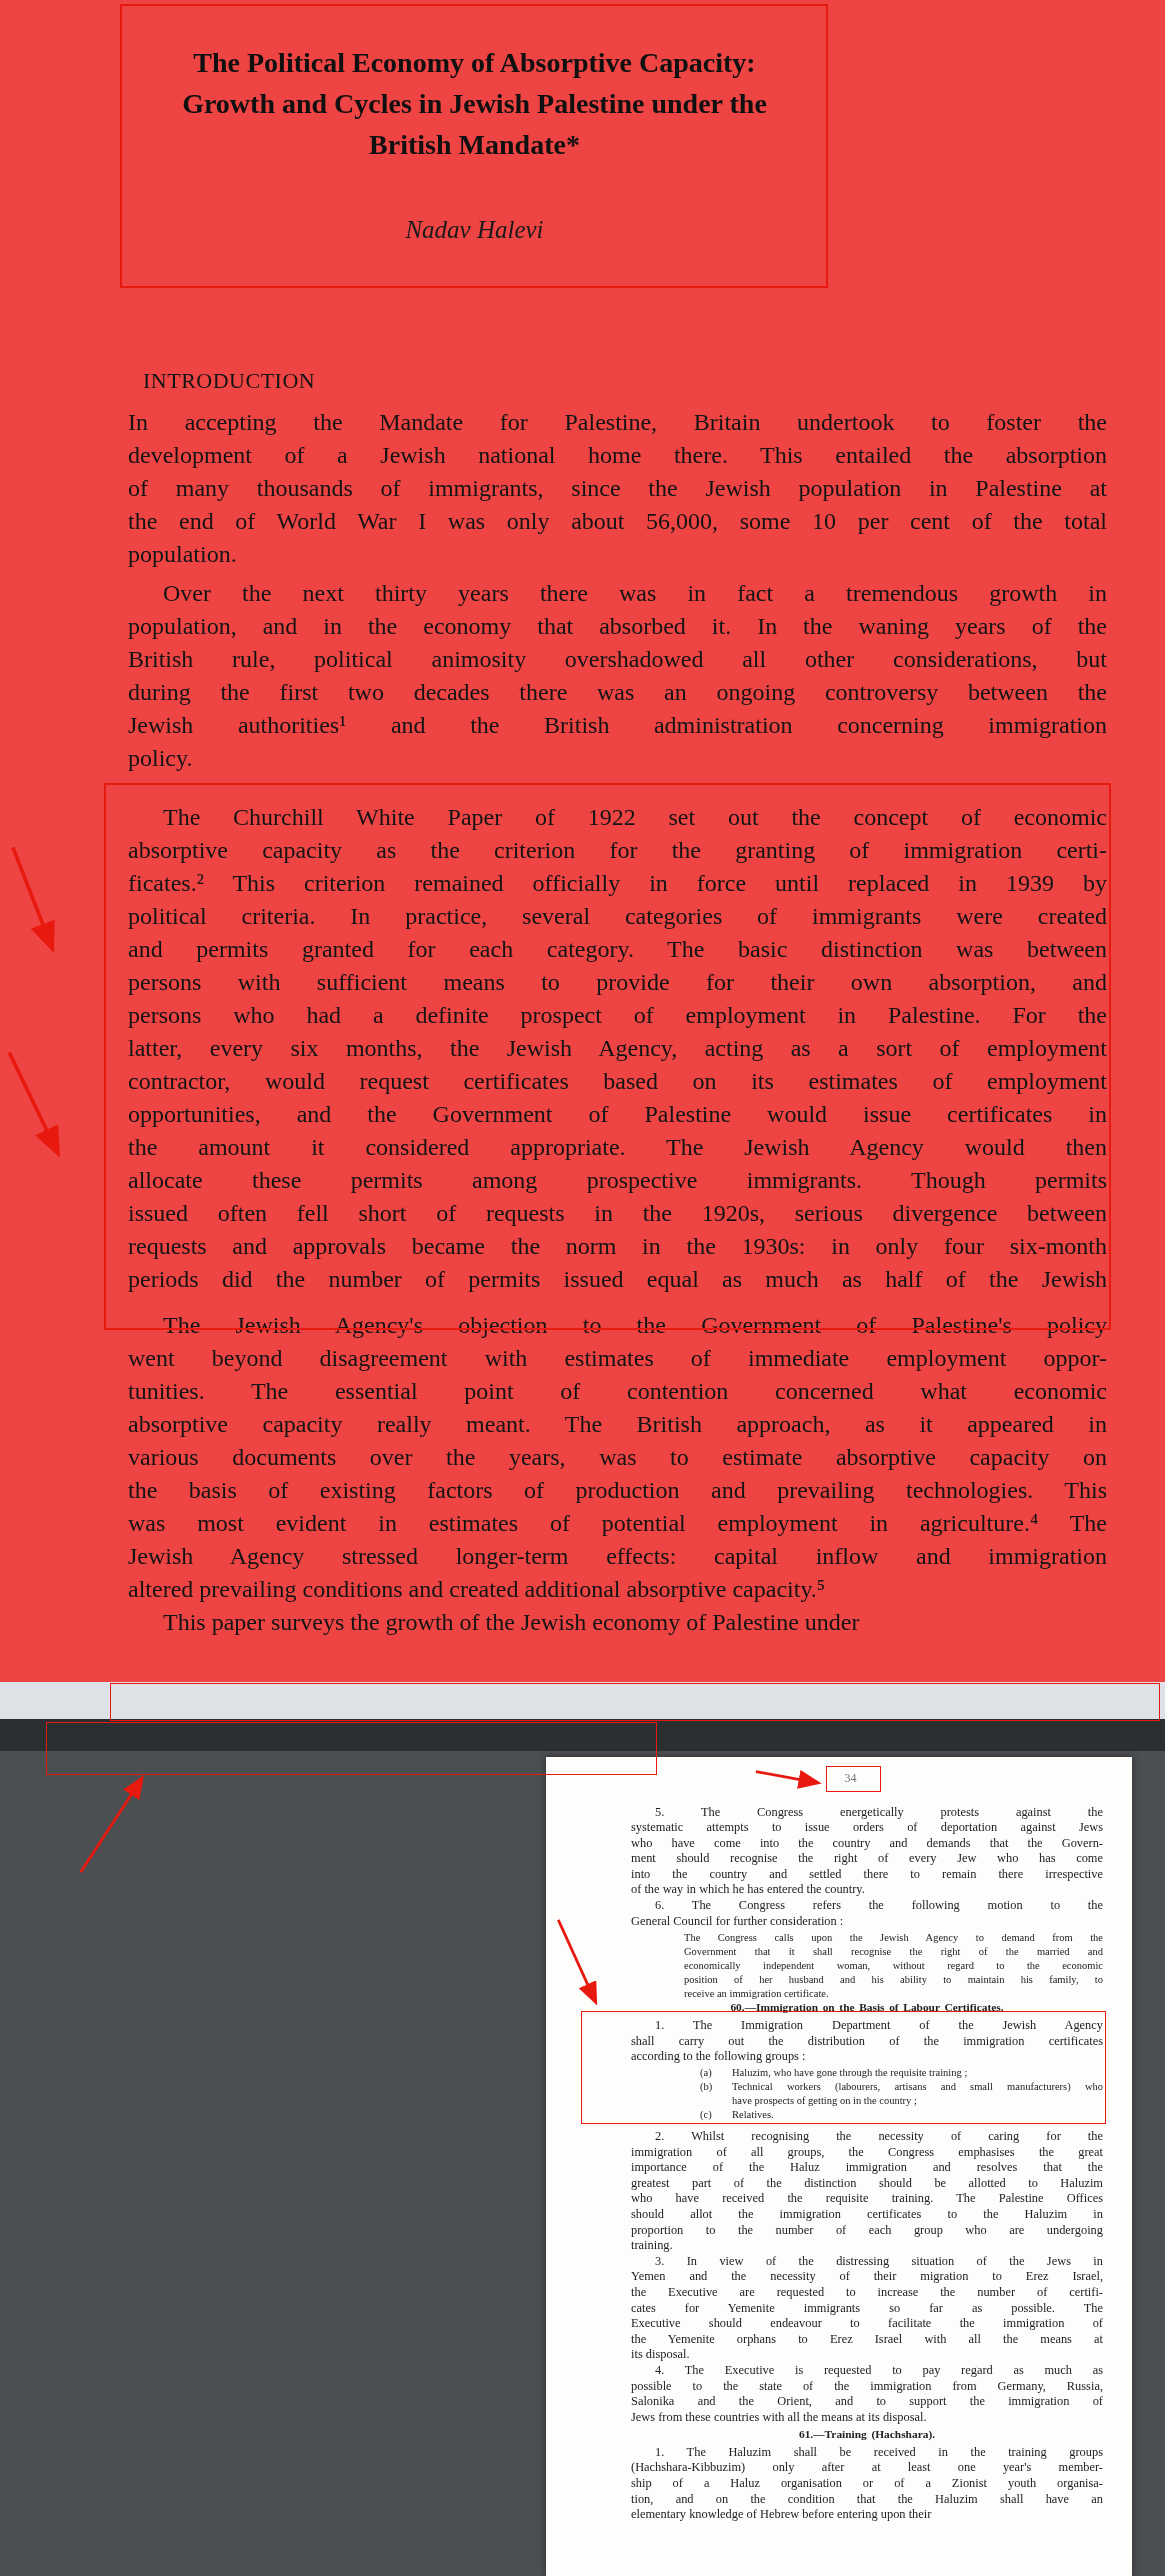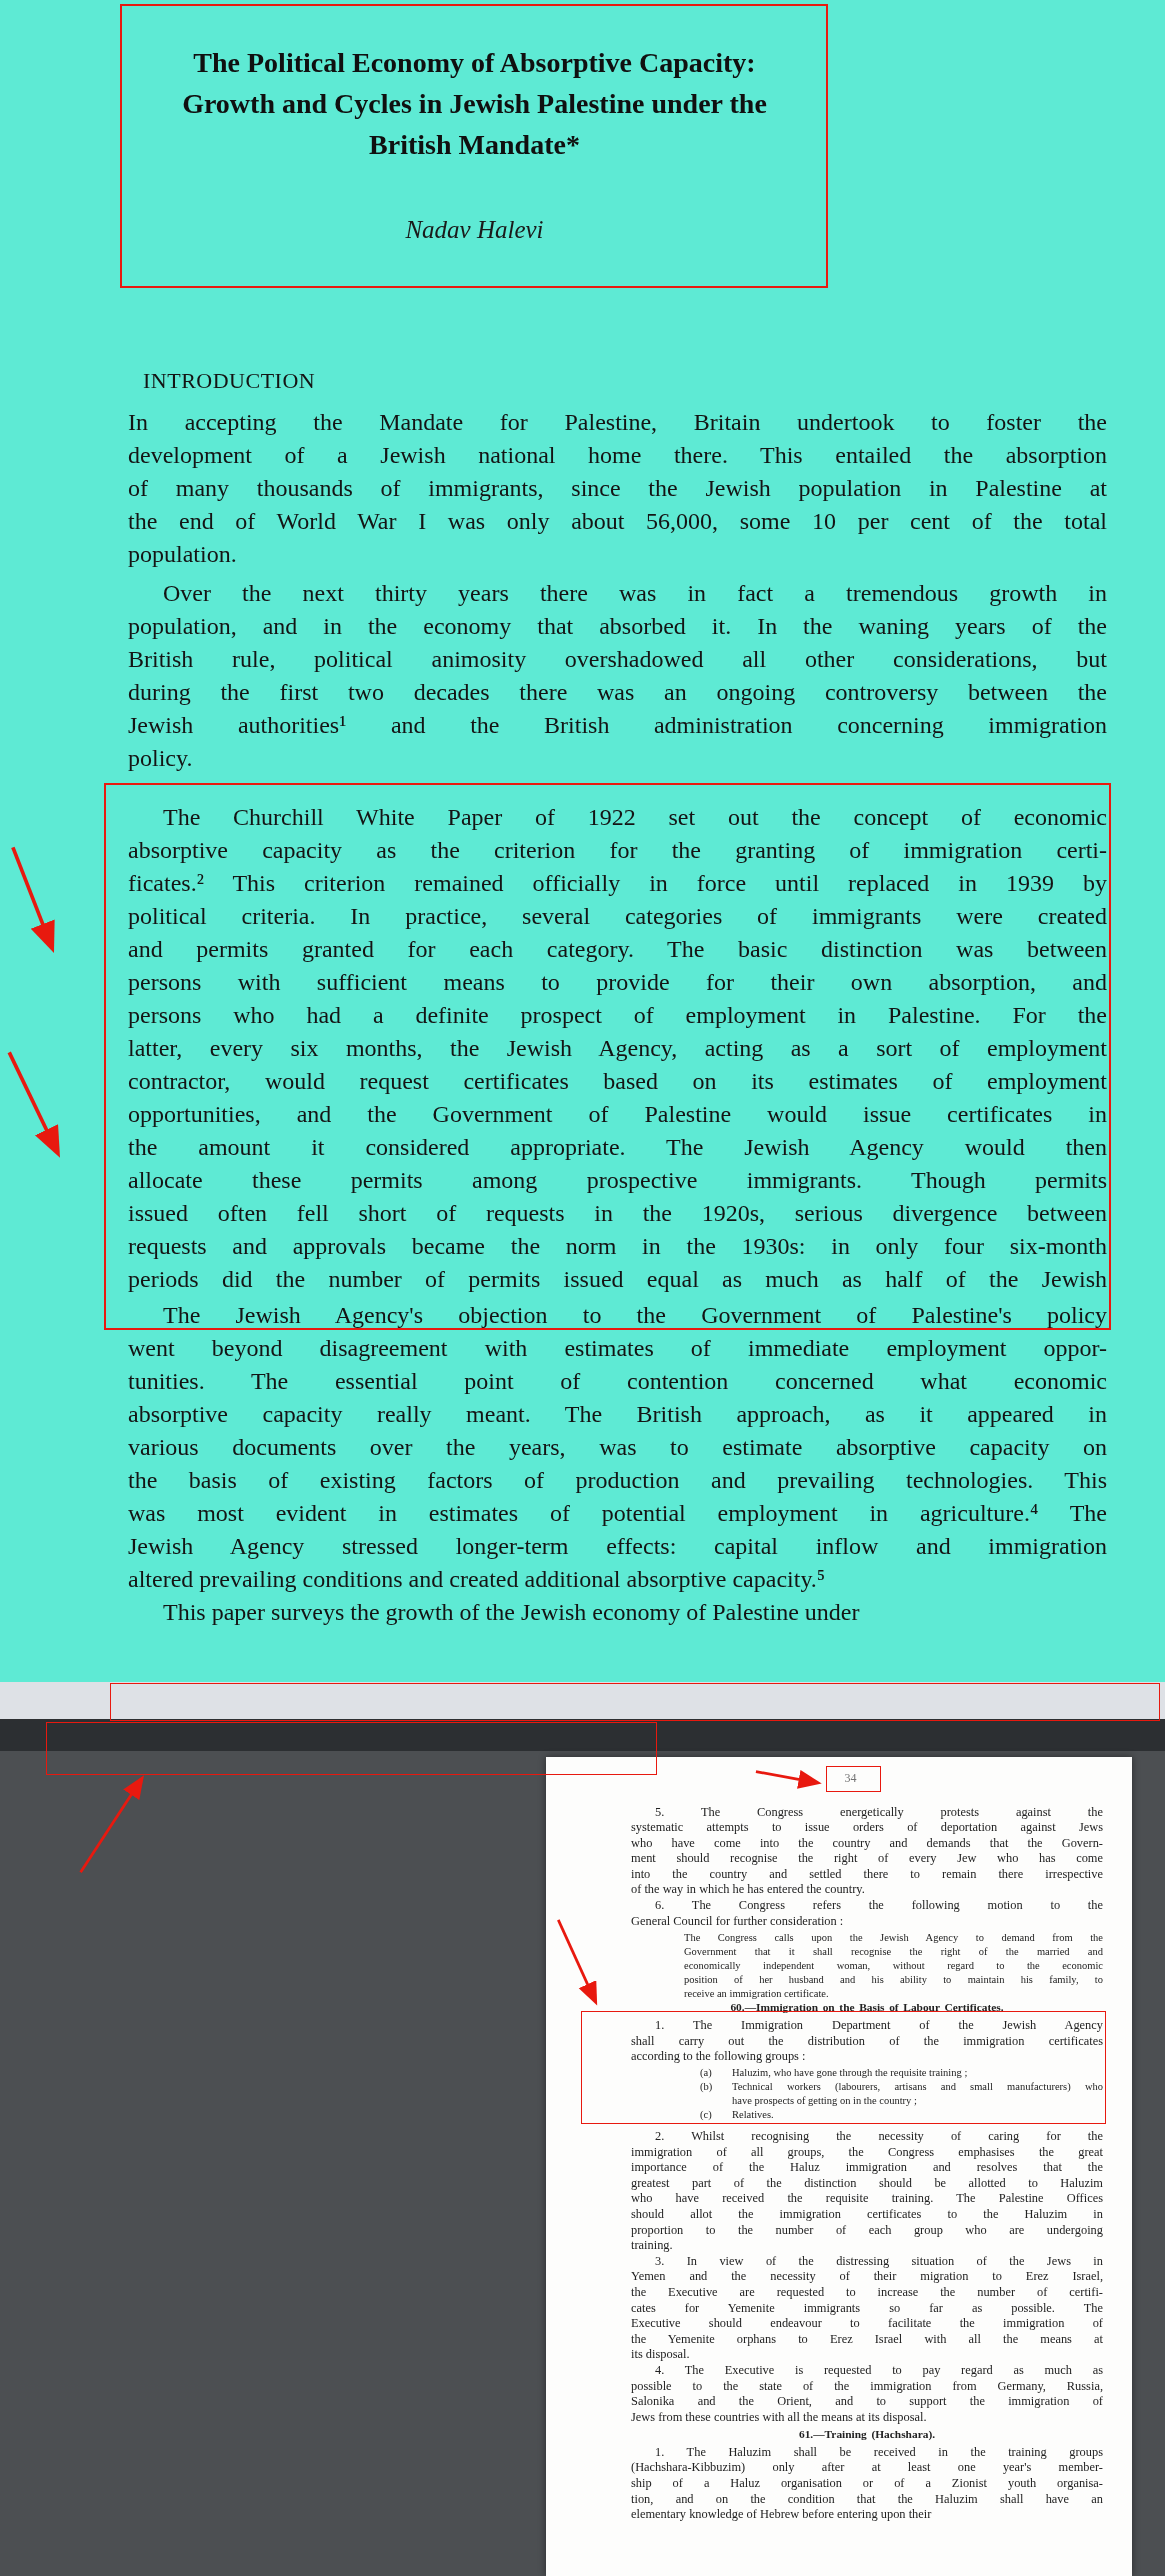--- a/index.html
+++ b/index.html
@@ -2,34 +2,34 @@
 <html style="--red: #e8190f; --chrome: #dee1e6; --tbbg: #2c2f32; --vpbg: #4c4f52; --chip: #18191b;font-size:14.6px"><head>
 <meta charset="utf-8">
 <style>
   :root{ --red:#e8190f; --chrome:#dee1e6; --tbbg:#2c2f32; --vpbg:#4c4f52; --chip:#18191b; }
   *{margin:0;padding:0;box-sizing:border-box;}
   body{width:1166px;height:2576px;position:relative;background:#fff;
        font-family:"Liberation Sans","DejaVu Sans",sans-serif;overflow:hidden;}
   #stage{position:absolute;inset:0;width:1166px;height:2576px;}
 
   
-  #paper-sec{position:absolute;left:0;top:0;width:1166px;height:1884px;background:#5eead4;
+  #paper-sec{position:absolute;left:0;top:0;width:1166px;height:1884px;background:#ef4444;
              font-family:"Liberation Serif","DejaVu Serif",serif;color:#141414;}
   #title-block{position:absolute;left:121px;top:4.6px;width:707px;text-align:center;}
   .ptl{font-weight:bold;font-size:28px;line-height:41px;color:#101010;}
   .ptl:first-child{margin-top:37px;}
   #paper-author{font-style:italic;font-size:25px;margin-top:51px;color:#1a1a1a;}
   #intro-head{position:absolute;left:143px;top:364px;font-size:22px;letter-spacing:0.5px;line-height:33px;}
   #paper-paras{position:absolute;left:128px;top:406px;width:979px;font-size:24px;line-height:33px;}
   .line{text-align:justify;text-align-last:justify;white-space:nowrap;}
   .line.last{text-align-last:left;}
   .ppara.ind .line:first-child{text-indent:35px;}
   #paper-paras>.ppara:nth-child(2){margin-top:5.5px;}
   #paper-paras>.ppara:nth-child(3){margin-top:26px;}
-  #paper-paras>.ppara:nth-child(4){margin-top:3px;}
+  #paper-paras>.ppara:nth-child(4){margin-top:13px;}
 
   
   #browser-bar{position:absolute;left:0;top:1682px;width:1166px;height:37px;background:var(--chrome);}
 
   
   #pdf-toolbar{position:absolute;left:0;top:1719px;width:1166px;height:33px;background:var(--tbbg);
                color:#e4e6e8;}
 
   
   #pdf-viewport{position:absolute;left:0;top:1751px;width:1166px;height:825px;background:var(--vpbg);}

